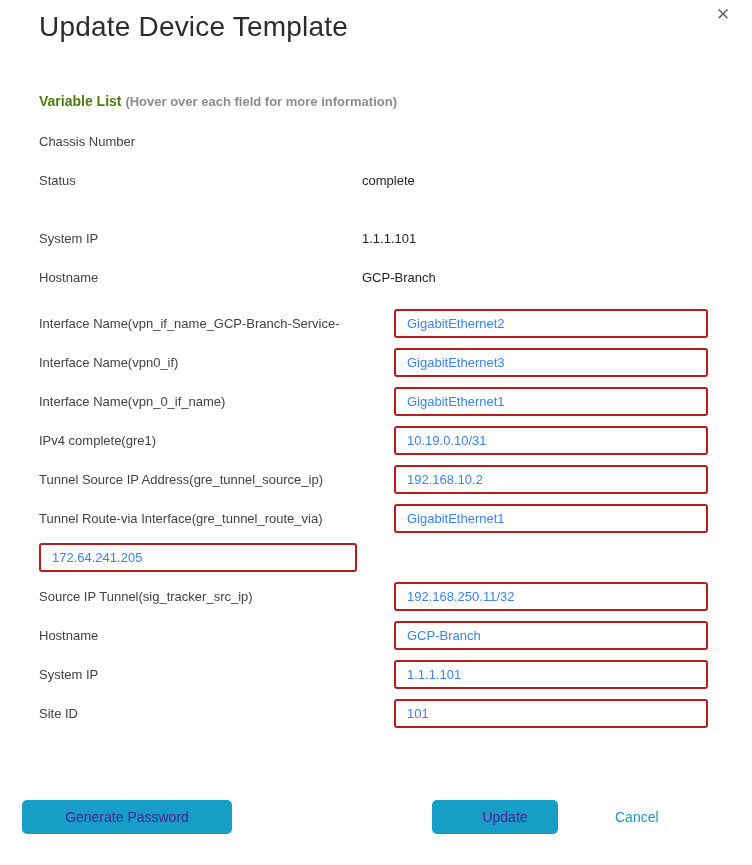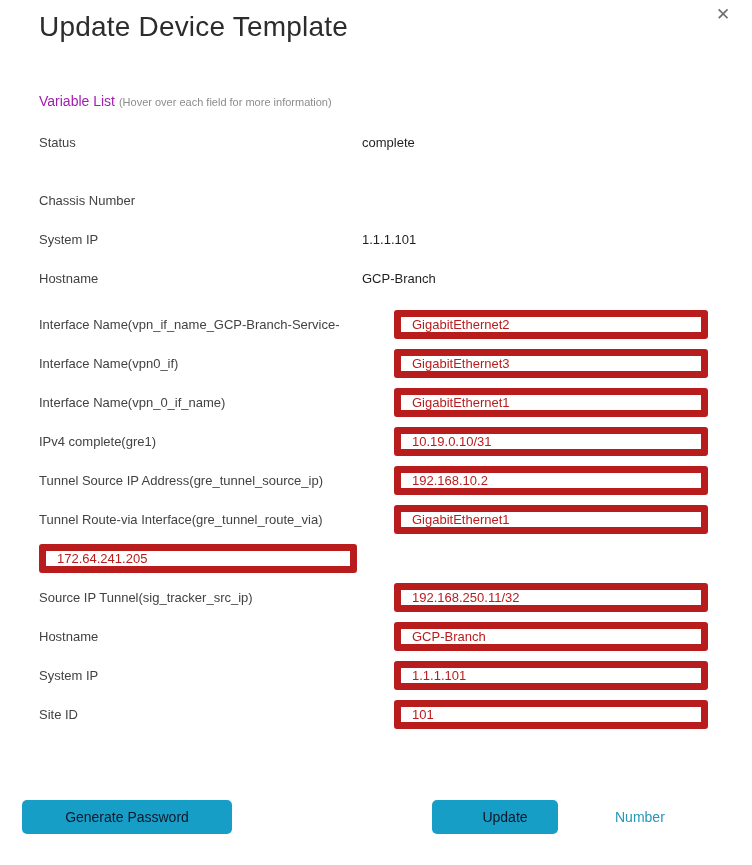--- a/index.html
+++ b/index.html
@@ -35,22 +35,22 @@
     color: #2c2c2c;
     line-height: 34px;
   }
 
   .section-heading {
     margin-top: 48px;
     font-size: 14px;
     line-height: 19px;
     color: #4a4a4a;
   }
-  .section-heading .heading-strong { font-weight: normal; color: #a21caf; }
-  .section-heading .heading-hint { font-weight: normal; color: #8c8c8c; font-size: 11px; }
+  .section-heading .heading-strong { font-weight: bold; color: #4d7c0f; }
+  .section-heading .heading-hint { font-weight: bold; color: #8c8c8c; font-size: 13px; }
 
   .fields { margin-top: 23px; }
 
   .row { display: flex; }
   .row .label {
     width: 311px;
     flex: 0 0 311px;
     font-size: 13px;
     color: #424242;
     white-space: nowrap;
@@ -64,45 +64,45 @@
     color: #1f1f1f;
     padding-left: 12px;
   }
 
   .input-rows { margin-top: 14px; }
   .row.input-row { height: 29px; margin-bottom: 10px; align-items: center; gap: 44px; }
   .row.input-row .label { line-height: 29px; }
   .field-input {
     width: 318px;
     height: 29px;
-    border: 7px solid #b91c1c;
+    border: 2px solid #b91c1c;
     border-radius: 3px;
     padding: 0 11px;
     font-size: 13px;
-    color: #b91c1c;
+    color: #3b82f6;
     font-family: "Liberation Sans", "DejaVu Sans", sans-serif;
     background: #fff;
     outline: none;
   }
 
   .footer {
     position: absolute;
     left: 0; bottom: 31px;
     width: 752px;
     height: 34px;
     display: flex;
     align-items: center;
     padding-left: 22px;
   }
   .btn {
     height: 34px;
     border: none;
     border-radius: 5px;
     background: #169ec7;
-    color: #0f172a;
+    color: #4c1d95;
     font-size: 14px;
     font-family: "Liberation Sans", "DejaVu Sans", sans-serif;
     cursor: pointer;
   }
   .btn-generate { width: 210px; }
   .btn-update { width: 126px; margin-left: 200px; padding-left: 20px; }
   .link-cancel {
     margin-left: 57px;
     color: #2596b8;
     font-size: 14px;
@@ -121,31 +121,31 @@
 
   <h1 class="dialog-title">Update Device Template</h1>
 
   <div class="section-heading">
     <span class="heading-strong">Variable List</span>
     <span class="heading-hint">(Hover over each field for more information)</span>
   </div>
 
   <div class="fields">
 
+      <div class="row static">
+        <div class="label">Chassis Number</div>
+        <div class="value"></div>
+      </div>
+
       <div class="row static extra-gap">
         <div class="label">Status</div>
         <div class="value">complete</div>
       </div>
 
       <div class="row static">
-        <div class="label">Chassis Number</div>
-        <div class="value"></div>
-      </div>
-
-      <div class="row static">
         <div class="label">System IP</div>
         <div class="value">1.1.1.101</div>
       </div>
 
       <div class="row static">
         <div class="label">Hostname</div>
         <div class="value">GCP-Branch</div>
       </div>
 
   </div>
@@ -206,14 +206,14 @@
         <input class="field-input" type="text" value="101" style="">
       </div>
 
   </div>
 
 </div>
 
 <div class="footer">
   <button class="btn btn-generate">Generate Password</button>
   <button class="btn btn-update">Update</button>
-  <button class="link-cancel">Number</button>
+  <button class="link-cancel">Cancel</button>
 </div>
 
 </body></html>

